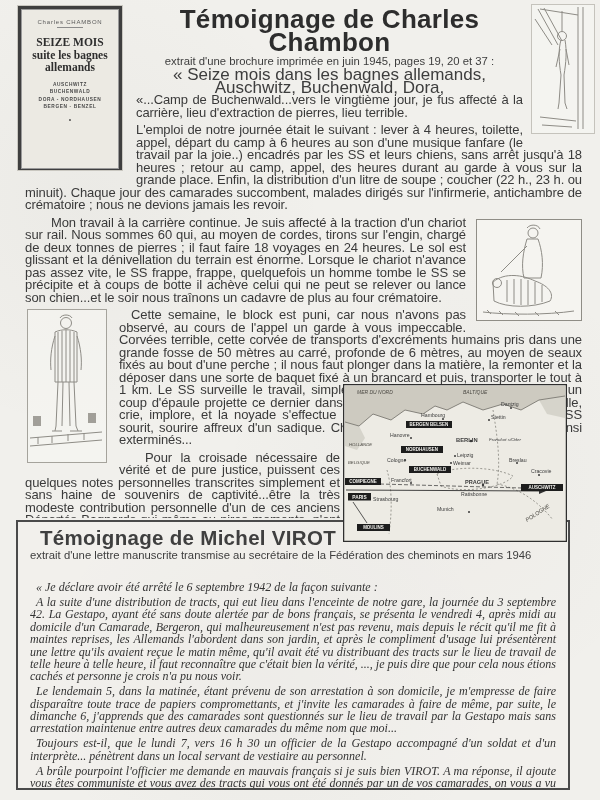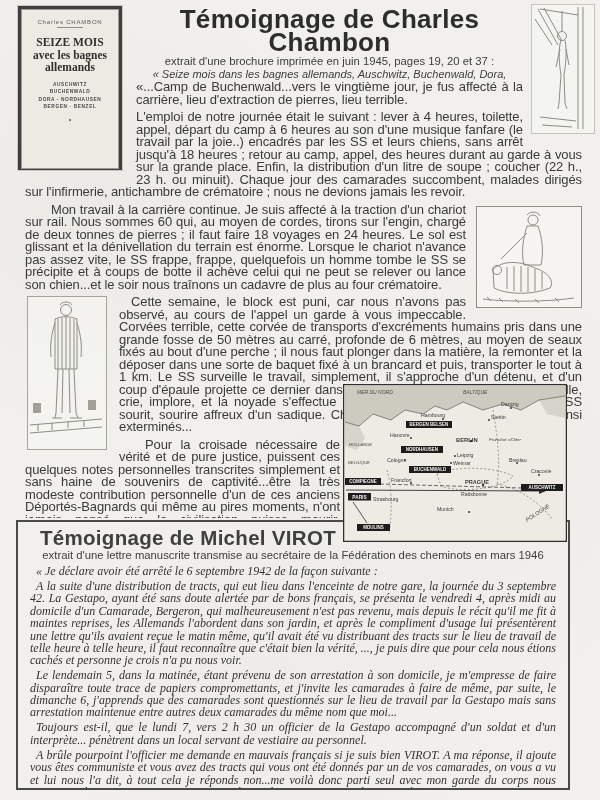--- a/index.html
+++ b/index.html
@@ -35,57 +35,57 @@
   .hang{ float:right; width:62px; height:128px; margin:-2px -13px 6px 8px;
          border:1px solid #c5c3bc; background:rgba(248,247,243,.5); }
   .beat{ float:right; width:104px; height:100px; margin:2px 0 6px 10px;
          border:1px solid #8f8d86; background:rgba(248,247,243,.6); }
   .prisoner{ float:left; width:78px; height:152px; margin:0 12px 4px 2px;
              border:1px solid #a5a39c; background:rgba(248,247,243,.5); }
   .header{ text-align:center; }
   .c-title{ font-size:26px; font-weight:bold; color:#2d2d2d; letter-spacing:.3px;
             line-height:23px; margin:2px 0 1px; }
   .c-sub{ font-size:11.3px; color:#3d3d3d; line-height:13px;margin-left:31px; }
-  .c-quote{ font-size:11px; font-style:italic; color:#3d3d3d; line-height:13px; }
+  .c-quote{ font-size:17px; color:#3d3d3d; line-height:13px; }
   .p{ font-size:13px; line-height:12.5px; text-align:justify; margin:0 0 5px;
       letter-spacing:-.1px; }
   .ind{ text-indent:26px; }
   .ind-sm{ text-indent:12px; }
   .wrapnote{ margin-right:242px; }
   
   .map{ position:absolute; left:343px; top:384px; width:224px; height:158px; z-index:3; }
   
   .virot{
     position:absolute; left:16px; right:30px; top:520px; bottom:10px;
     border:2px solid #4a4a4a; background:rgba(243,242,238,.35);
     padding:3px 12px 12px; overflow:hidden; z-index:1;
   }
   .v-title{ font-size:20.5px; font-weight:bold; color:#3f3f3f; letter-spacing:.3px;
             text-align:center; margin:1px 210px 0 0; line-height:23px; }
-  .v-sub{ font-size:11.3px; color:#3d3d3d; text-align:center; line-height:12px;
-          margin-bottom:4px; }
+  .v-sub{ font-size:11.3px; color:#3d3d3d; text-align:left; line-height:12px;
+          margin-bottom:20px; }
   .q{ font-family:"Liberation Serif", serif; font-style:italic;
       font-size:12px; line-height:12.4px; text-align:justify; margin:0 0 2.5px;
       color:#333; text-indent:6px; }
   svg text{ font-family:"Liberation Sans", sans-serif; }
   .sketch{ stroke:#8e8c86; stroke-width:1; fill:none; }
 </style>
 </head>
 <body>
 
 <div class="page">
 
   <section class="chambon">
 
     <div class="book">
       <div class="book-inner">
         <div class="book-author">Charles CHAMBON</div>
         <div class="book-rule"></div>
         <div class="book-title">SEIZE MOIS</div>
-        <div class="book-title">avec les bagnes</div>
+        <div class="book-title">suite les bagnes</div>
         <div class="book-title">allemands</div>
         <div class="book-camps">
           <div class="book-camp">AUSCHWITZ</div>
           <div class="book-camp">BUCHENWALD</div>
           <div class="book-camp">DORA - NORDHAUSEN</div>
           <div class="book-camp">BERGEN - BENZEL</div>
         </div>
         <div class="book-dot">•</div>
       </div>
     </div>
@@ -234,17 +234,17 @@
       </g>
     </svg>
   </div>
 
   <section class="virot">
     <div class="v-title">Témoignage de Michel VIROT</div>
     <div class="v-sub">extrait d'une lettre manuscrite transmise au secrétaire de la Fédération des cheminots en mars 1946</div>
     <p class="q">« Je déclare avoir été arrêté le 6 septembre 1942 de la façon suivante :</p>
     <p class="q">A la suite d'une distribution de tracts, qui eut lieu dans l'enceinte de notre gare, la journée du 3 septembre 42. La Gestapo, ayant été sans doute alertée par de bons français, se présenta le vendredi 4, après midi au domicile d'un Camarade, Bergeron, qui malheureusement n'est pas revenu, mais depuis le récit qu'il me fit à maintes reprises, les Allemands l'abordent dans son jardin, et après le compliment d'usage lui présentèrent une lettre qu'ils avaient reçue le matin même, qu'il avait été vu distribuant des tracts sur le lieu de travail de telle heure à telle heure, il faut reconnaître que c'était bien la vérité, ..., je puis dire que pour cela nous étions cachés et personne je crois n'a pu nous voir.</p>
     <p class="q">Le lendemain 5, dans la matinée, étant prévenu de son arrestation à son domicile, je m'empresse de faire disparaître toute trace de papiers compromettants, et j'invite les camarades à faire de même, par suite, le dimanche 6, j'apprends que des camarades sont questionnés sur le lieu de travail par la Gestapo mais sans arrestation maintenue entre autres deux camarades du même nom que moi...</p>
-    <p class="q">Toujours est-il, que le lundi 7, vers 2 h 30 un officier de la Gestapo accompagné d'un soldat et d'un interprète... pénètrent dans un local servant de vestiaire au personnel.</p>
+    <p class="q">Toujours est-il, que le lundi 7, vers 16 h 30 un officier de la Gestapo accompagné d'un soldat et d'un interprète... pénètrent dans un local servant de vestiaire au personnel.</p>
     <p class="q">A brûle pourpoint l'officier me demande en mauvais français si je suis bien VIROT. A ma réponse, il ajoute vous êtes communiste et vous avez des tracts qui vous ont été donnés par un de vos camarades, on vous a vu et lui nous l'a dit, à tout cela je réponds non...me voilà donc parti seul avec mon garde du corps nous traversons les triages, 1 500 m environ et devant la gare voyageur, il m'invite à monter en voiture, 5 minutes et nous sommes à la Gestapo... ».</p>
   </section>
 
 </div>
 
 </body></html>

